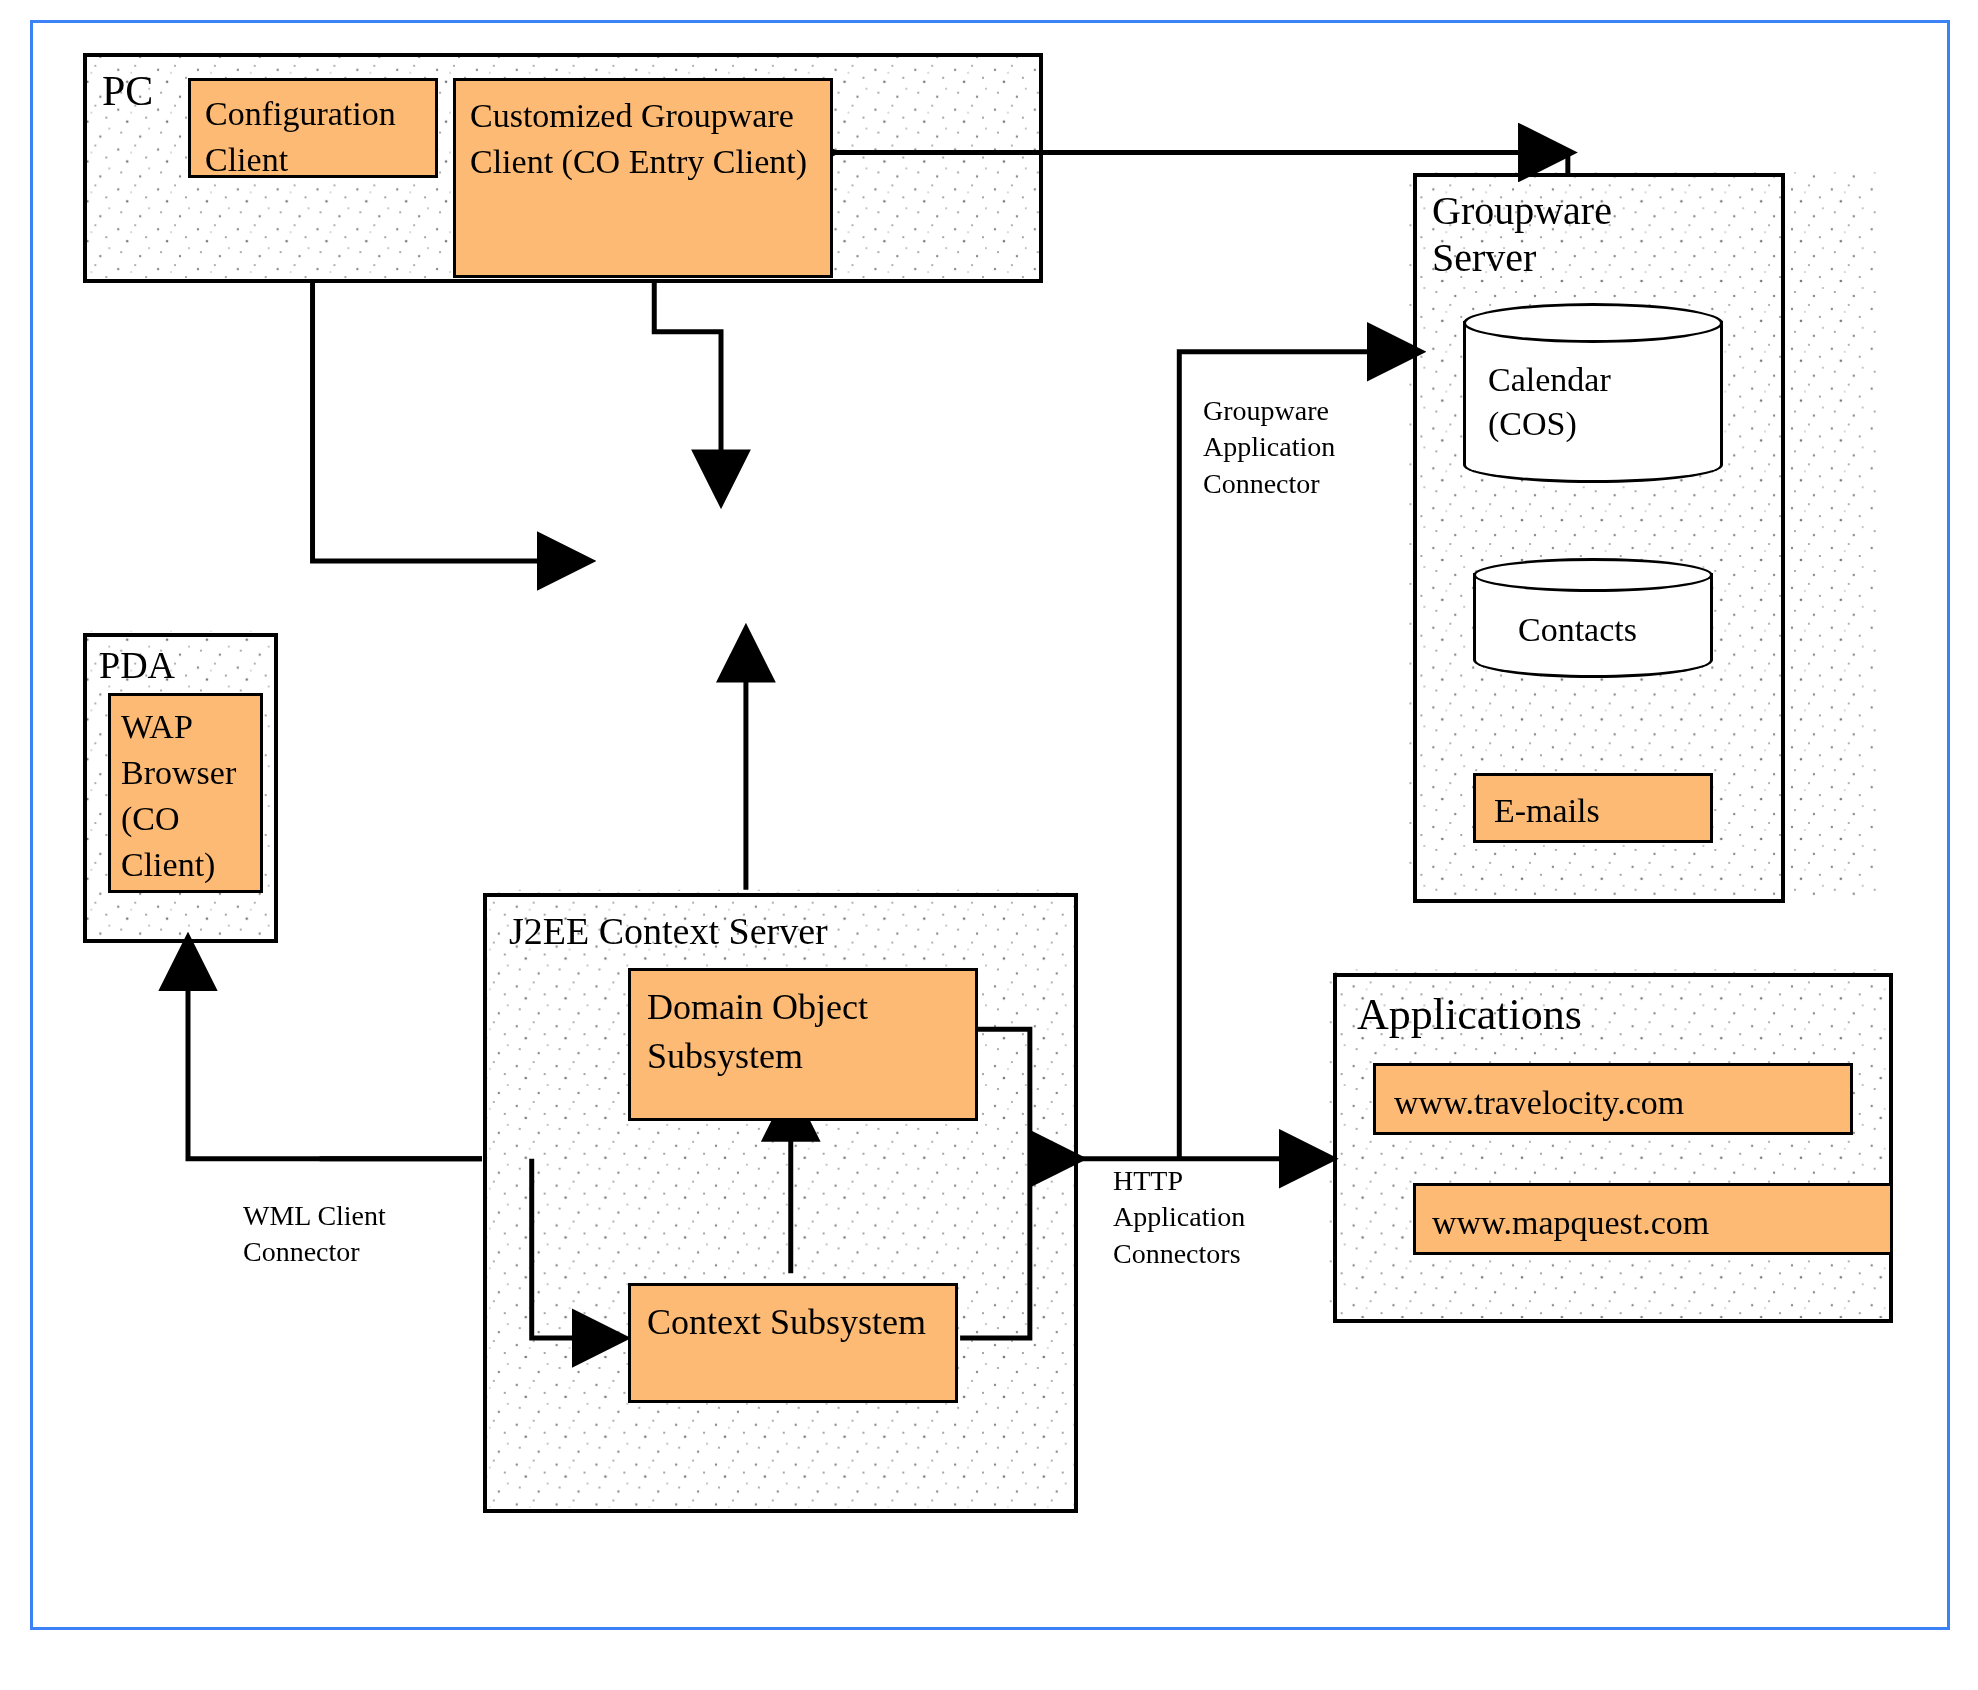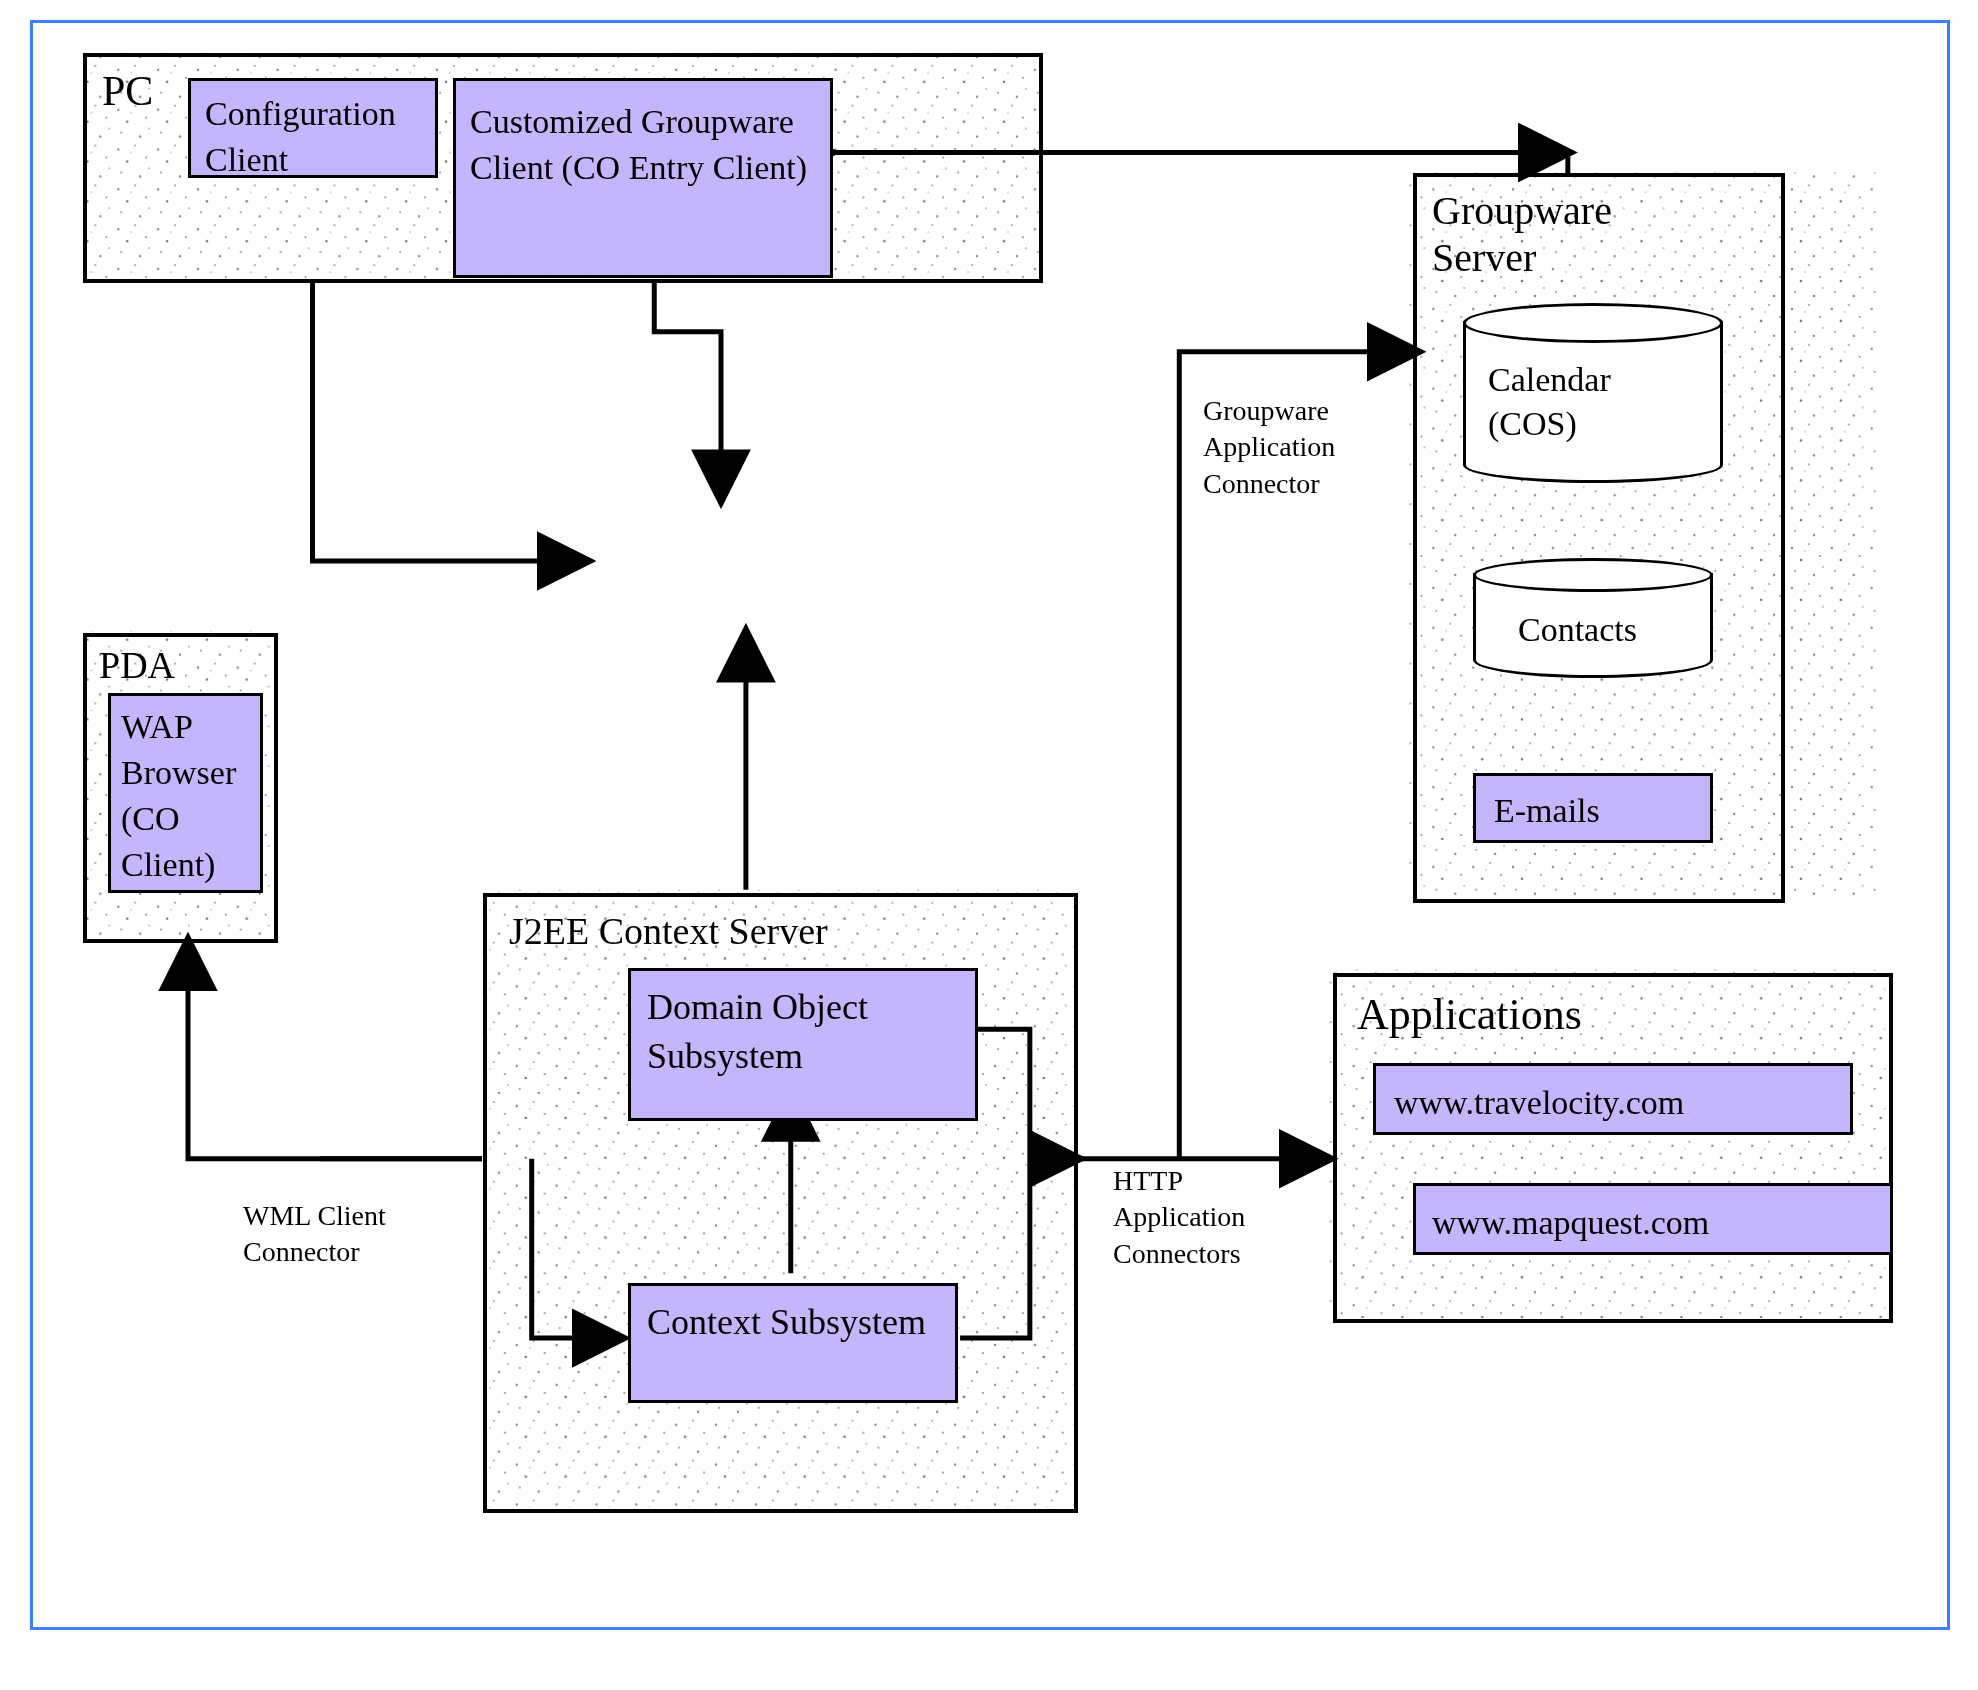--- a/index.html
+++ b/index.html
@@ -14,21 +14,21 @@
       position: absolute;
       left: 30px;
       top: 20px;
       width: 1920px;
       height: 1610px;
       border: 3px solid #3b82f6;
     }
     .box {
       position: absolute;
       border: 3px solid black;
-      background: #c4b5fd;
+      background: #fdba74;
       font-size: 34px;
       line-height: 1.35;
     }
     .container-box {
       position: absolute;
       border: 4px solid black;
     }
     .container-title {
       font-size: 42px;
       font-weight: normal;
@@ -119,21 +119,21 @@
 
   <path d="M 1150 1140 L 1150 330 L 1388 330" stroke="black" stroke-width="5" fill="none" marker-end="url(#ah)"></path>
 </svg>
 
 <div class="container-box" style="left:50px; top:30px; width:960px; height:230px;">
   <div class="container-title" style="position:absolute; left:15px; top:10px;">PC</div>
 </div>
 <div class="box" style="left:155px; top:55px; width:250px; height:100px; padding:10px 14px;">
   <span>Configuration Client</span>
 </div>
-<div class="box" style="left:420px; top:55px; width:380px; height:200px; padding:18px 14px;">
+<div class="box" style="left:420px; top:55px; width:380px; height:200px; padding:12px 14px;">
   <span>Customized Groupware Client (CO Entry Client)</span>
 </div>
 
 <div class="container-box" style="left:50px; top:610px; width:195px; height:310px;">
   <div class="container-title" style="position:absolute; left:12px; top:6px; font-size:38px;">PDA</div>
 </div>
 <div class="box" style="left:75px; top:670px; width:155px; height:200px; padding:8px 10px;">
   <span>WAP Browser (CO Client)</span>
 </div>
 

